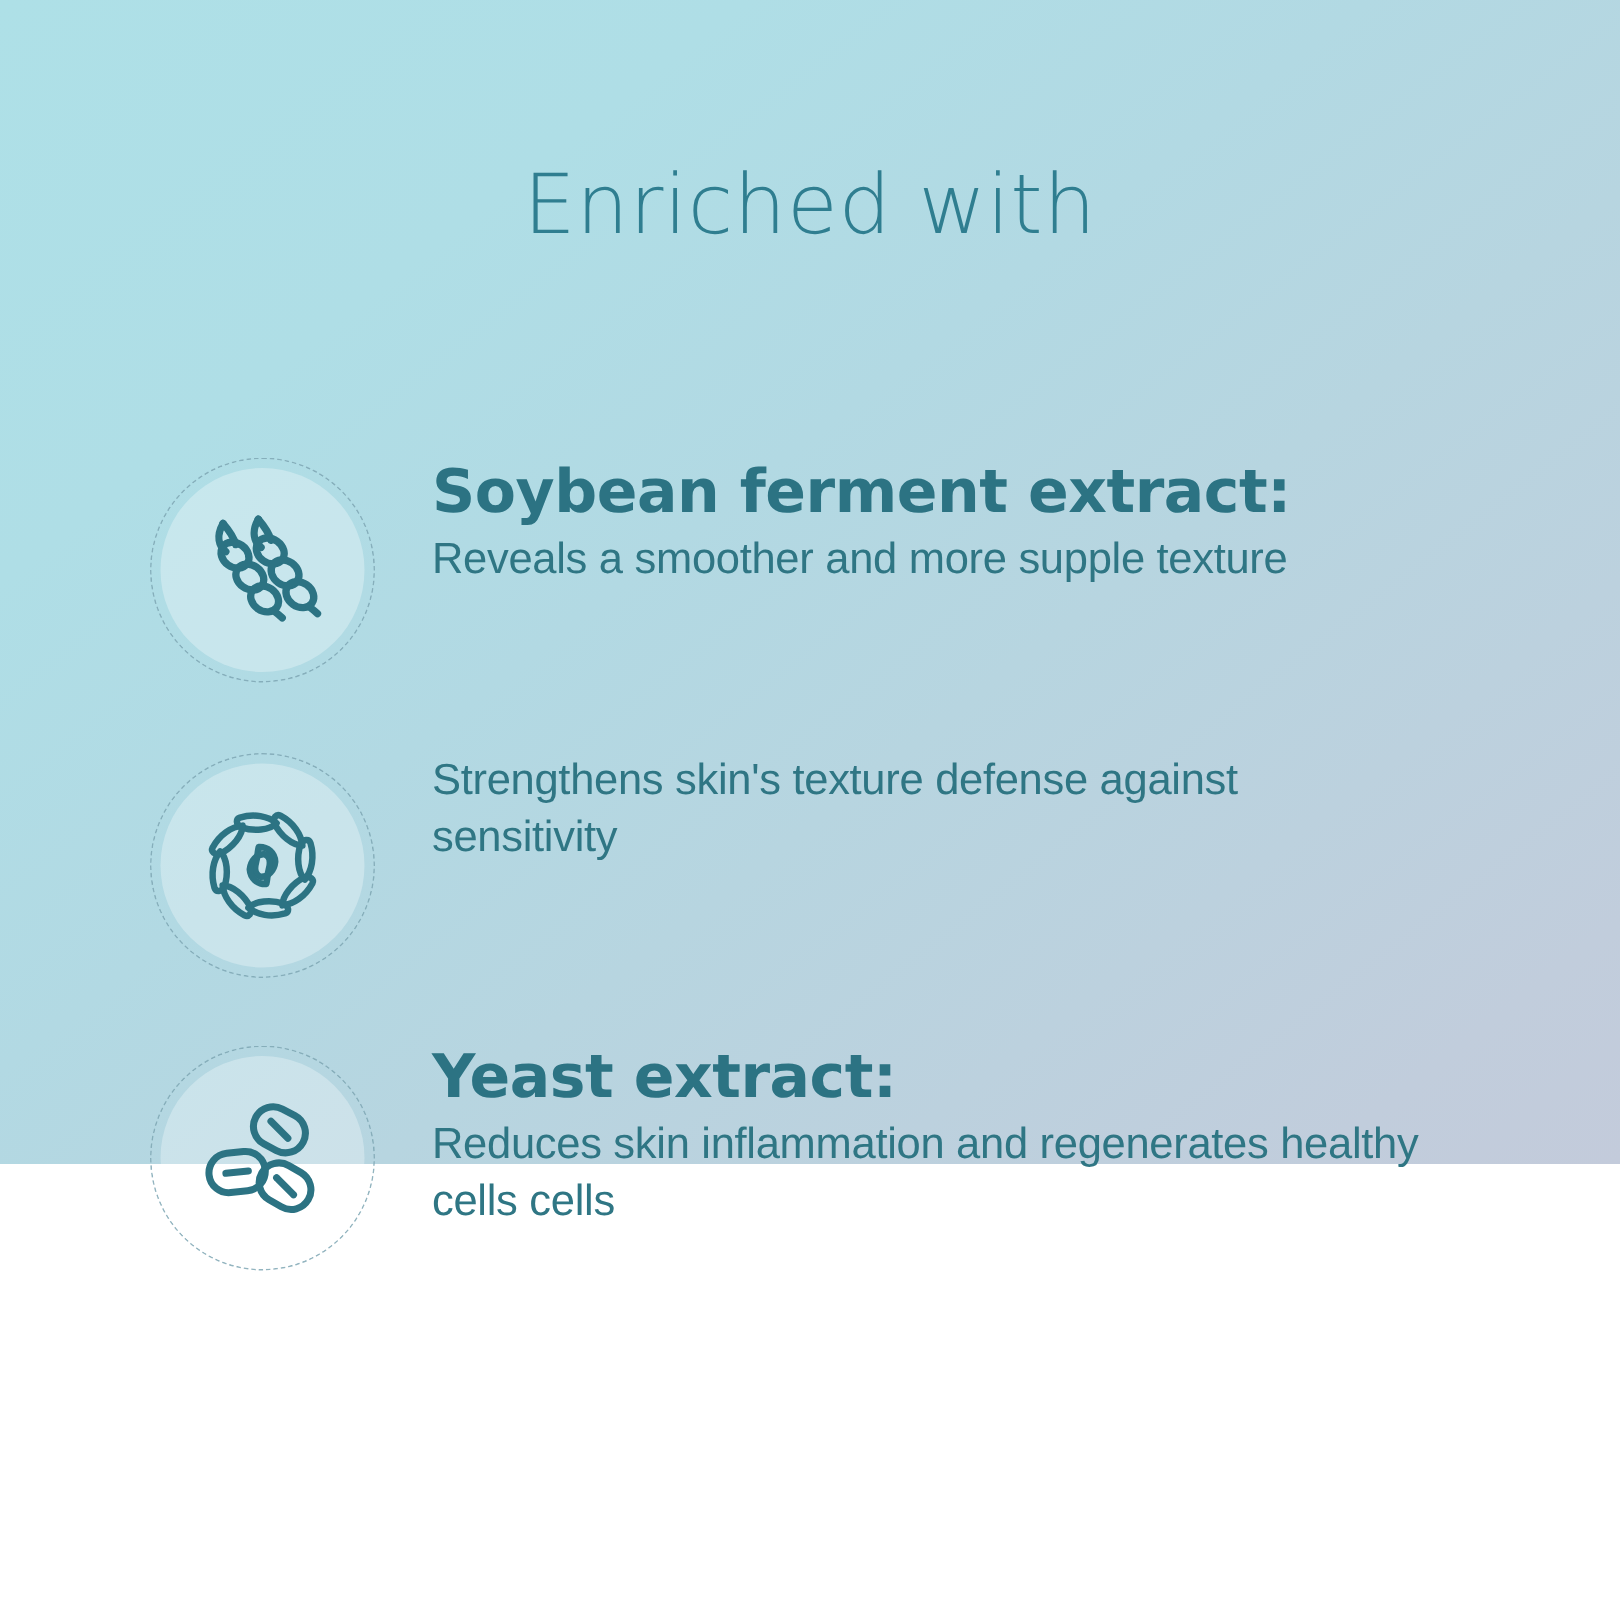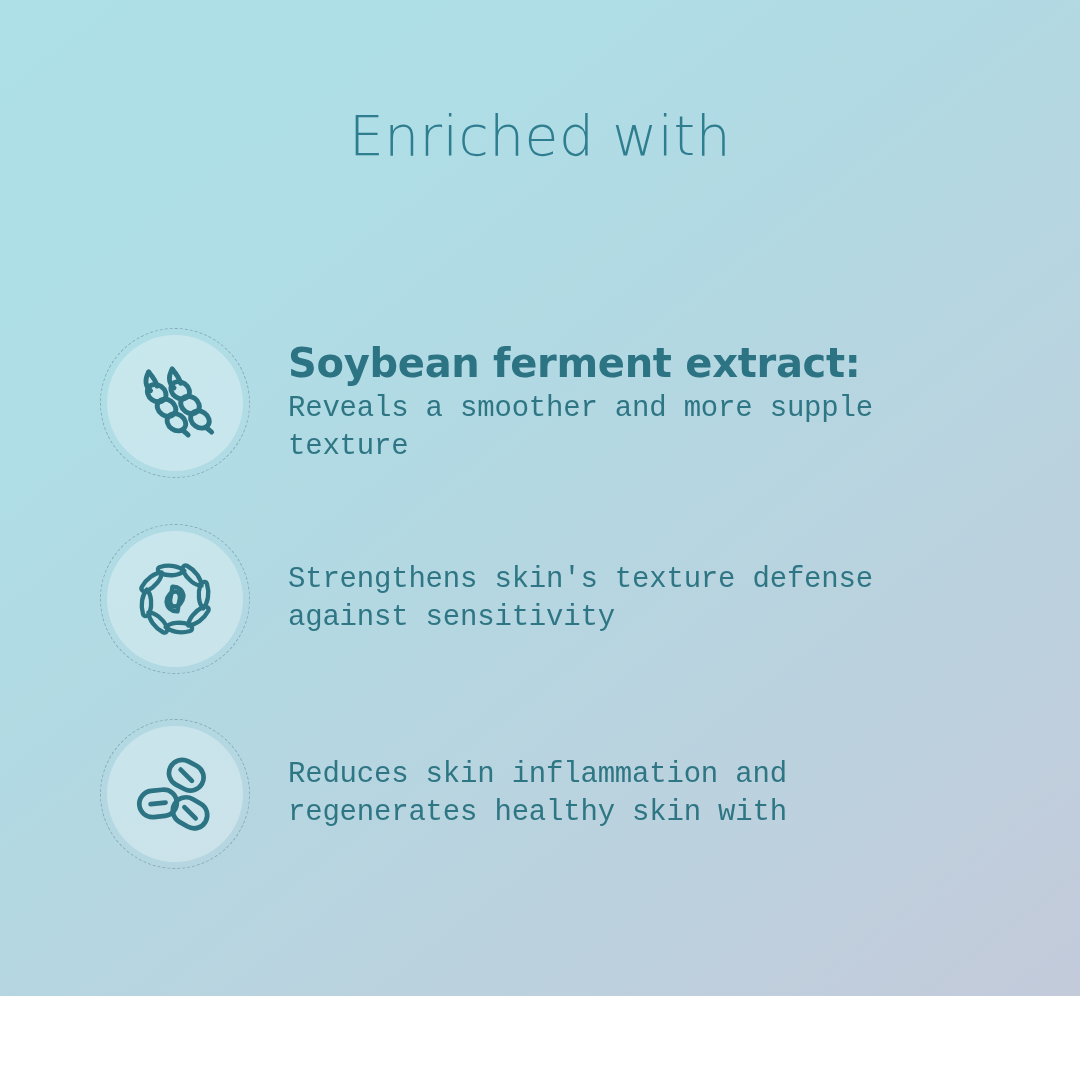--- a/index.html
+++ b/index.html
@@ -9,21 +9,21 @@
   body {
     width: 1080px;
     height: 1080px;
     overflow: hidden;
     font-family: "Liberation Sans", sans-serif;
   }
 
   #poster {
     position: relative;
     width: 1080px;
-    height: 996px;
+    height: 776px;
     background: linear-gradient(142deg,
                 #AEE0E7 0%,
                 #AFDEE6 24%,
                 #B2D9E3 44%,
                 #B7D5E0 60%,
                 #BCD1DE 76%,
                 #C1CDDC 90%,
                 #C3CBDB 100%);
     box-sizing: border-box;
   }
@@ -46,21 +46,21 @@
   
   .items {
     position: absolute;
     top: 305px;
     left: 0;
     width: 1080px;
   }
   .item {
     position: relative;
     display: flex;
-    align-items: center;
+    align-items: flex-start;
     height: 195px;
   }
 
   .badge {
     position: relative;
     flex: 0 0 auto;
     width: 150px;
     height: 150px;
     margin-left: 100px;
     margin-top: 0px;
@@ -103,21 +103,21 @@
     font-family: "DejaVu Sans", sans-serif;
     font-size: 40px;
     font-weight: 700;
     color: #2C7383;
     line-height: 1.05;
     letter-spacing: -0.3px;
     margin: 0 0 6px 0;
     white-space: nowrap;
   }
   .item-desc {
-    font-family: Liberation Mono, monospace;
+    font-family: Liberation Sans, sans-serif;
     font-size: 29px;
     font-weight: 400;
     color: #2F7684;
     line-height: 1.30;
     letter-spacing: -0.2px;
     margin: 0;
     max-width: 660px;
   }
 
   .item-2 .badge { margin-top: 2px; }
@@ -227,18 +227,19 @@
             </g>
 
             <g transform="rotate(30 66 70)">
               <rect x="47" y="56" width="38" height="28" rx="14" ry="14"></rect>
               <line x1="60" y1="64" x2="72" y2="76" transform="rotate(-30 66 70)"></line>
             </g>
           </svg>
         </div>
       </div>
       <div class="text">
-        <p class="item-desc">Reduces skin inflammation and regenerates healthy skin with</p>
+        <p class="item-title">Yeast extract:</p>
+        <p class="item-desc">Reduces skin inflammation and regenerates healthy cells cells</p>
       </div>
     </div>
 
   </div>
 </div>
 
 </body></html>

